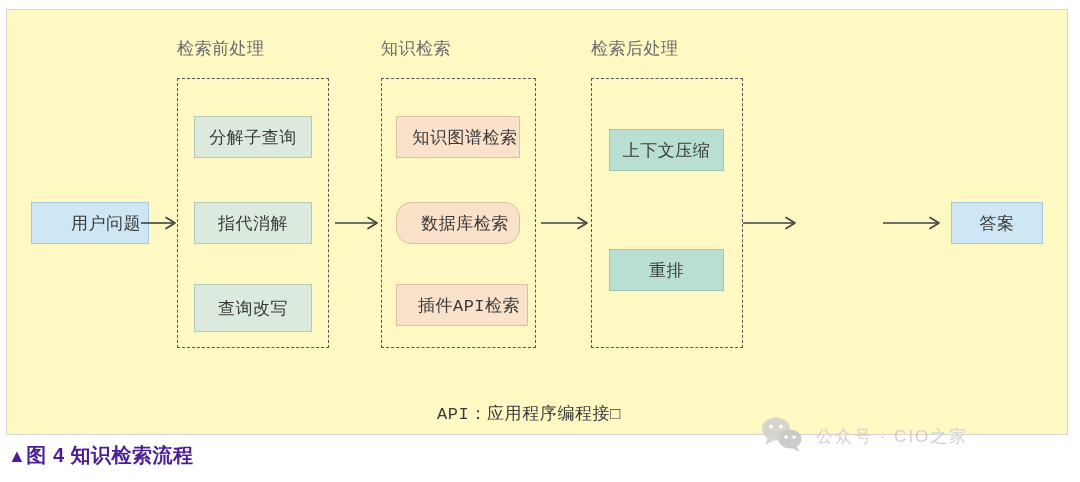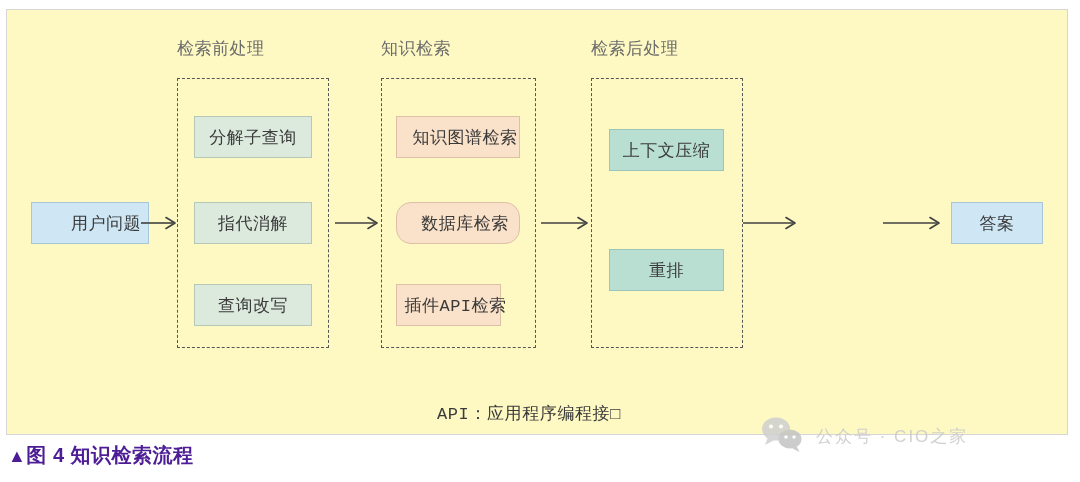--- a/index.html
+++ b/index.html
@@ -139,32 +139,32 @@
 
     <div class="arrow" style="left:134px; top:206px; width:38px;">
       <svg width="38" height="14" viewBox="0 0 38 14">
         <path d="M0 7 L32 7" stroke="#404040" stroke-width="1.6" fill="none"></path>
         <path d="M25 1.5 L34 7 L25 12.5" stroke="#404040" stroke-width="1.6" fill="none" stroke-linecap="round" stroke-linejoin="round"></path>
       </svg>
     </div>
 
     <div class="node green" style="left:187px; top:192px; width:118px; height:42px;">指代消解</div>
     <div class="node green" style="left:187px; top:106px; width:118px; height:42px;">分解子查询</div>
-    <div class="node green" style="left:187px; top:274px; width:118px; height:42px;">查询改写</div>
+    <div class="node green" style="left:187px; top:274px; width:118px; height:48px;">查询改写</div>
 
     <div class="arrow" style="left:328px; top:206px; width:46px;">
       <svg width="46" height="14" viewBox="0 0 46 14">
         <path d="M0 7 L40 7" stroke="#404040" stroke-width="1.6" fill="none"></path>
         <path d="M33 1.5 L42 7 L33 12.5" stroke="#404040" stroke-width="1.6" fill="none" stroke-linecap="round" stroke-linejoin="round"></path>
       </svg>
     </div>
 
     <div class="node orange" style="left:389px; top:106px; width:124px; height:42px;">知识图谱检索</div>
     <div class="node orange" style="left:389px; top:192px; width:124px; height:42px;border-radius:15px;">数据库检索</div>
-    <div class="node orange" style="left:389px; top:274px; width:105px; height:42px;">插件API检索</div>
+    <div class="node orange" style="left:389px; top:274px; width:132px; height:42px;">插件API检索</div>
 
     <div class="arrow" style="left:534px; top:206px; width:50px;">
       <svg width="50" height="14" viewBox="0 0 50 14">
         <path d="M0 7 L44 7" stroke="#404040" stroke-width="1.6" fill="none"></path>
         <path d="M37 1.5 L46 7 L37 12.5" stroke="#404040" stroke-width="1.6" fill="none" stroke-linecap="round" stroke-linejoin="round"></path>
       </svg>
     </div>
 
     <div class="node teal" style="left:602px; top:119px; width:115px; height:42px;">上下文压缩</div>
     <div class="node teal" style="left:602px; top:239px; width:115px; height:42px;">重排</div>

